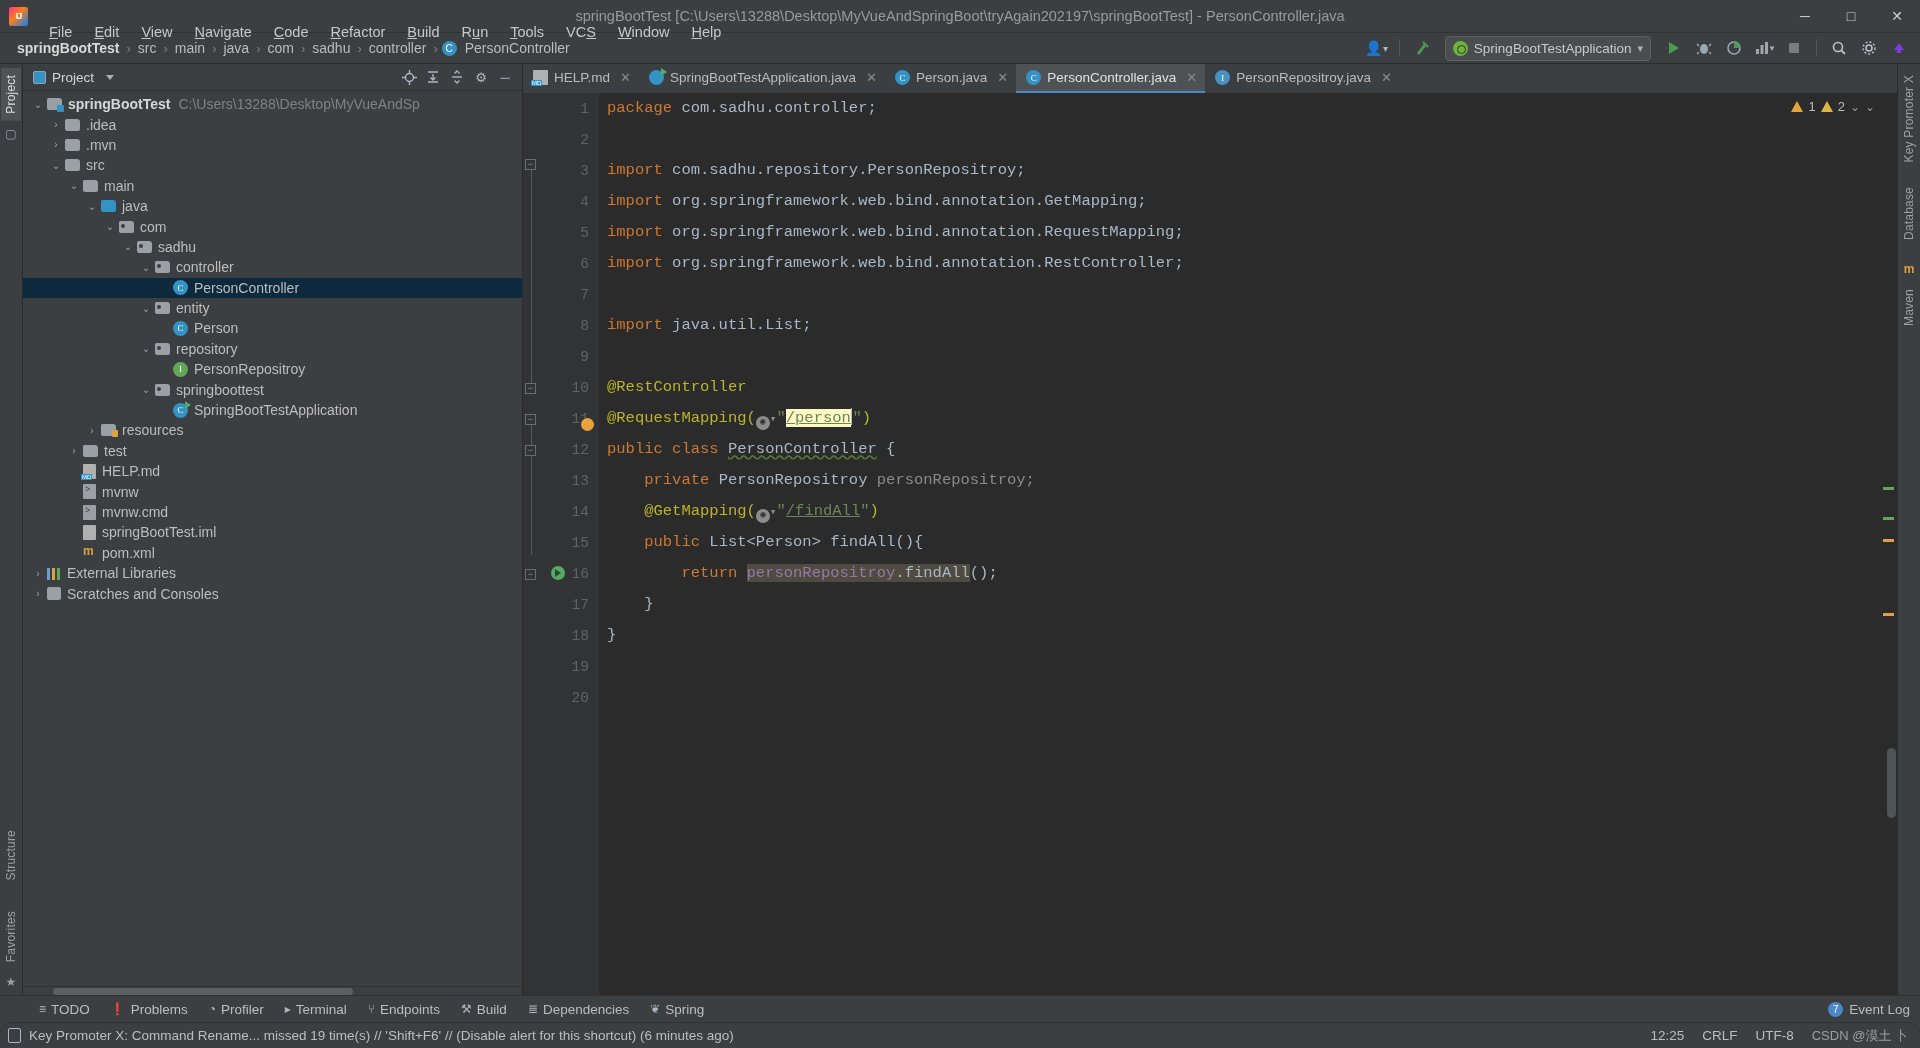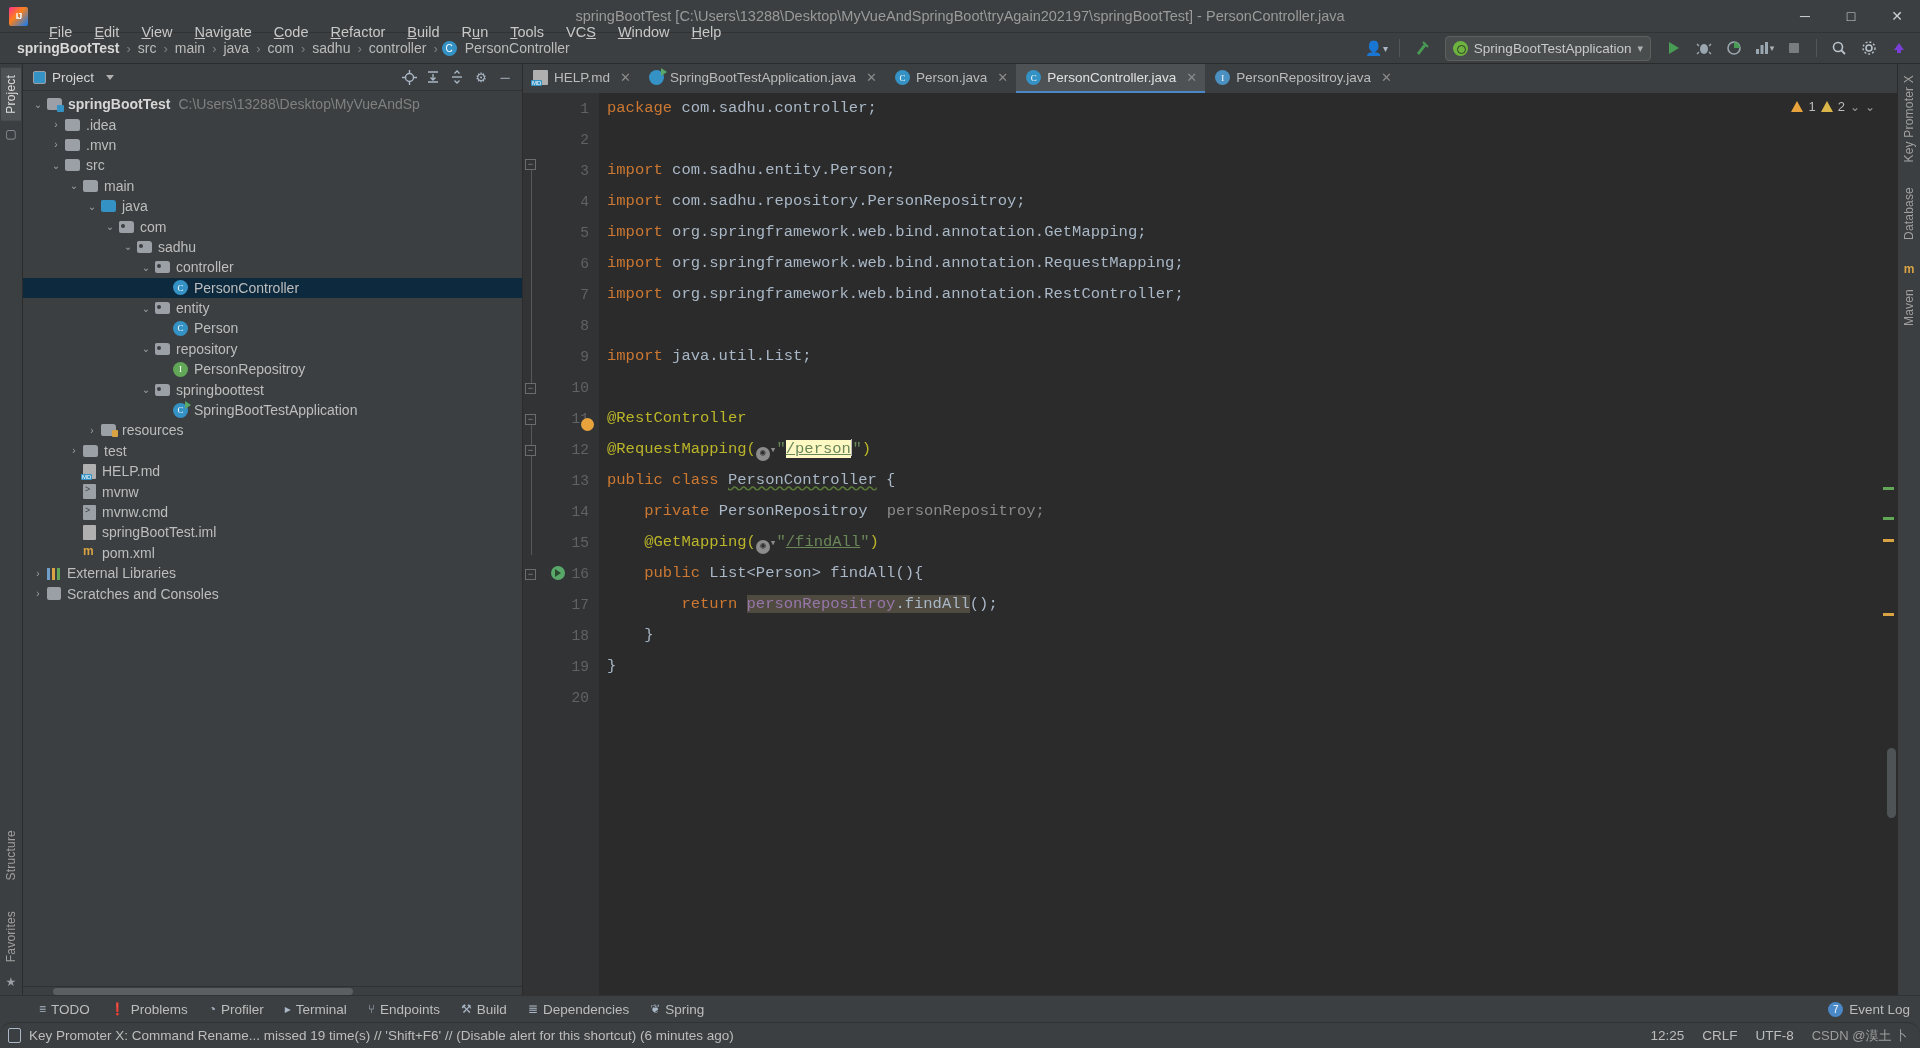--- a/index.html
+++ b/index.html
@@ -198,21 +198,21 @@
 
   .codepane { flex:1; position:relative; overflow:hidden;
               font-family:"Liberation Mono", monospace; font-size:15.5px; }
   .cline { height:31px; line-height:31px; white-space:pre; padding-left:8px; }
 
   .kw   { color:#cc7832; }
   .str  { color:#6a8759; }
   .anno { color:#bbb529; }
   .plain{ color:#a9b7c6; }
   .cls  { color:#a9b7c6; }
-  .fld  { color:#9876aa;margin-left:10px; }
+  .fld  { color:#9876aa; }
   .warnu{ text-decoration: underline wavy #5a7a38; text-decoration-skip-ink:none; }
   .urlk { color:#6a8759; text-decoration: underline; }
   .greenbg{ background:#fef9c3; }
   .greybg{ background:#4f4b41; }
   .caret{ display:inline-block;width:1.5px;height:17px;background:#bbbbbb;vertical-align:-3px; }
   .globe{ display:inline-flex;align-items:center;justify-content:center;width:14px;height:14px;
           border-radius:50%;background:#8c8c8c;color:#2b2b2b;font-size:9px;vertical-align:-2px;}
   .gcaret{ color:#8c8c8c;font-size:11px; }
 
   
@@ -605,21 +605,20 @@
             <div class="foldline" style="top: 332px; height: 130px;"></div>
             <div class="foldmark" style="top: 352px;">−</div>
             <div class="foldmark" style="top: 476px;">−</div>
             <div class="bulb" style="top: 325px;"></div>
             <div class="runmark" style="top: 473px;"></div>
           </div>
 
         <div class="codepane">
           <div class="cline"><span class="kw">package</span><span class="plain"> com.sadhu.controller;</span></div>
           <div class="cline"> </div>
-          <div class="cline"><span class="kw">import</span><span class="plain"> com.sadhu.entity.Person;</span></div>
           <div class="cline"><span class="kw">import</span><span class="plain"> com.sadhu.repository.PersonRepositroy;</span></div>
           <div class="cline"><span class="kw">import</span><span class="plain"> org.springframework.web.bind.annotation.GetMapping;</span></div>
           <div class="cline"><span class="kw">import</span><span class="plain"> org.springframework.web.bind.annotation.RequestMapping;</span></div>
           <div class="cline"><span class="kw">import</span><span class="plain"> org.springframework.web.bind.annotation.RestController;</span></div>
           <div class="cline"> </div>
           <div class="cline"><span class="kw">import</span><span class="plain"> java.util.List;</span></div>
           <div class="cline"> </div>
           <div class="cline"><span class="anno">@RestController</span></div>
           <div class="cline"><span class="anno">@RequestMapping(</span><span class="globe">◉</span><span class="gcaret">▾</span><span class="str">"</span><span class="urlk greenbg">/person</span><span class="caret"></span><span class="str">"</span><span class="anno">)</span></div>
           <div class="cline"><span class="kw">public class </span><span class="cls warnu">PersonController</span><span class="plain"> {</span></div>

